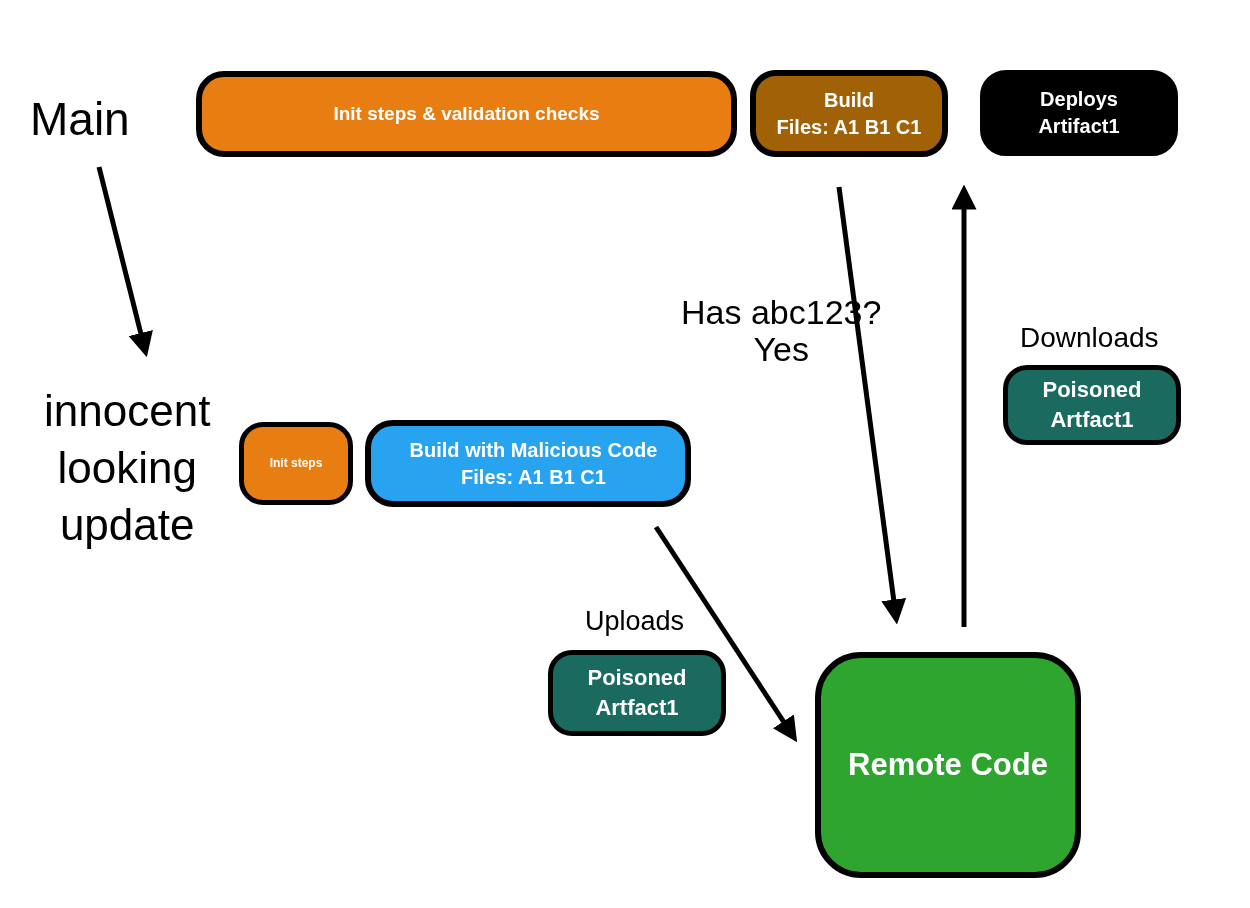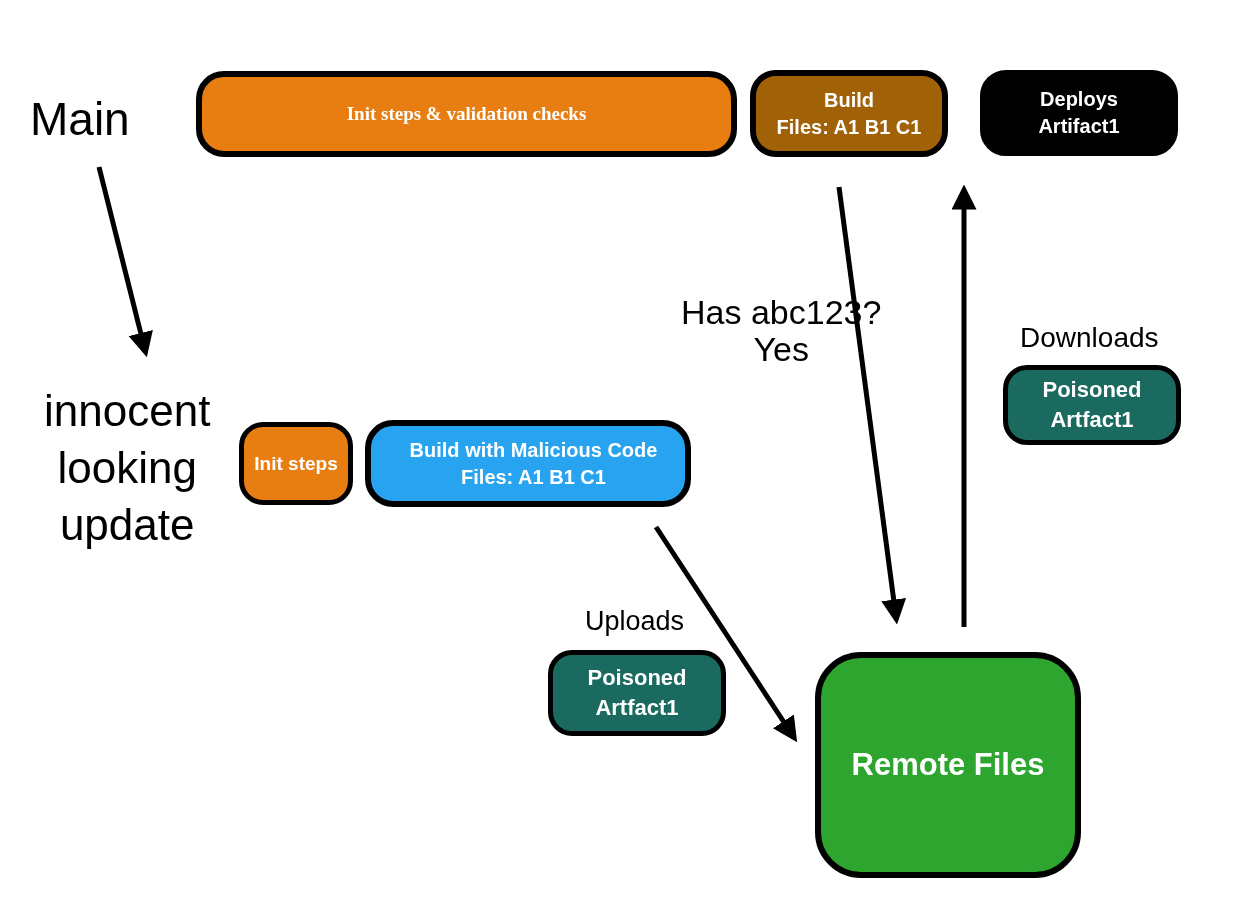--- a/index.html
+++ b/index.html
@@ -31,24 +31,24 @@
     line-height: 1.35;
   }
   .label {
     position: absolute;
     color: #000000;
     white-space: pre-line;
     text-align: center;
   }
 
   
-  .n-init-validation { left: 196px; top: 71px;  width: 541px; height: 86px;  border-radius: 28px; font-size: 19px; border-width: 6px; font-family: Liberation Serif, serif; }
+  .n-init-validation { left: 196px; top: 71px;  width: 541px; height: 86px;  border-radius: 28px; font-size: 19px; border-width: 6px; }
   .n-build           { left: 750px; top: 70px;  width: 198px; height: 87px;  border-radius: 26px; font-size: 20px; border-width: 6px; }
   .n-deploys         { left: 980px; top: 70px;  width: 198px; height: 86px;  border-radius: 26px; font-size: 20px; border-width: 6px; }
-  .n-init-steps      { left: 239px; top: 422px; width: 114px; height: 83px;  border-radius: 24px; font-size: 19px; }
+  .n-init-steps      { left: 239px; top: 422px; width: 114px; height: 83px;  border-radius: 24px; font-size: 12px; }
   .n-build-malicious { left: 365px; top: 420px; width: 326px; height: 87px;  border-radius: 28px; font-size: 20px; border-width: 6px; padding-left: 11px; }
   .n-poisoned-upload   { left: 548px; top: 650px; width: 178px; height: 86px; border-radius: 24px; font-size: 22px; }
   .n-poisoned-download { left: 1003px; top: 365px; width: 178px; height: 80px; border-radius: 24px; font-size: 22px; }
   .n-remote-cache    { left: 815px; top: 652px; width: 266px; height: 226px; border-radius: 46px; font-size: 31px; border-width: 6px; }
 
   
   .l-main      { left: 30px;  top: 92px;  font-size: 46px; }
   .l-innocent  { left: 44px;  top: 382px; font-size: 44px; line-height: 57px; }
   .l-has-hash  { left: 681px; top: 294px; font-size: 34px; line-height: 37px; }
   .l-downloads { left: 1020px; top: 322px; font-size: 28px; }
@@ -92,15 +92,15 @@
 
   <div class="node n-build-malicious" style="background: rgb(39, 163, 240);">Build with Malicious Code
 Files: A1 B1 C1</div>
 
   <div class="node n-poisoned-upload" style="background: rgb(26, 106, 96);">Poisoned
 Artfact1</div>
 
   <div class="node n-poisoned-download" style="background: rgb(26, 106, 96);">Poisoned
 Artfact1</div>
 
-  <div class="node n-remote-cache" style="background: rgb(46, 165, 47);">Remote Files</div>
+  <div class="node n-remote-cache" style="background: rgb(46, 165, 47);">Remote Code</div>
 
 </div>
 
 </body></html>

